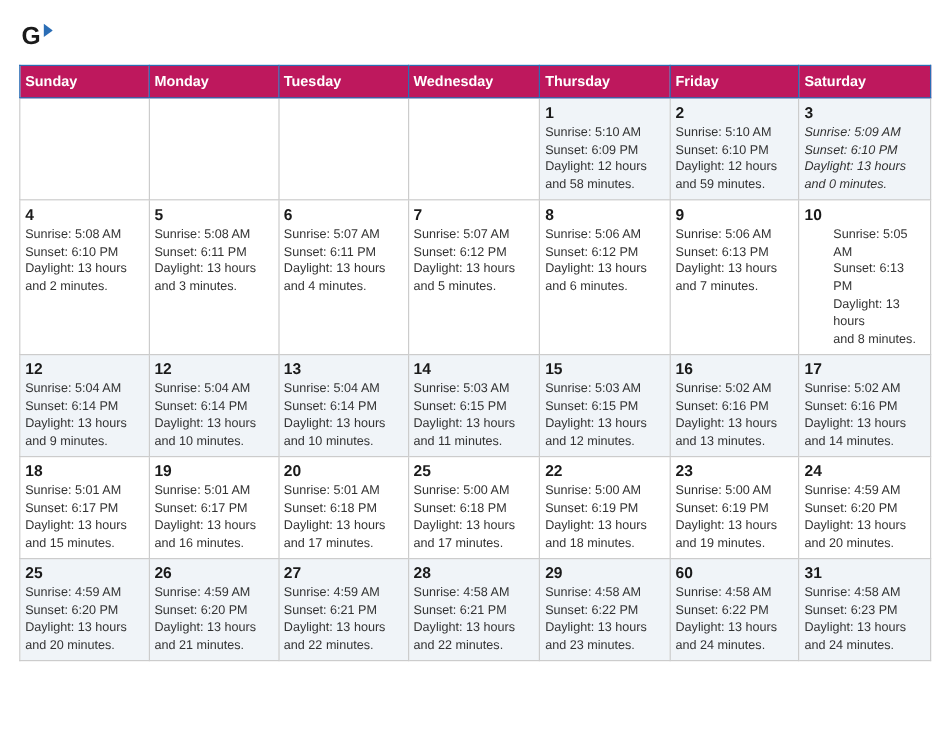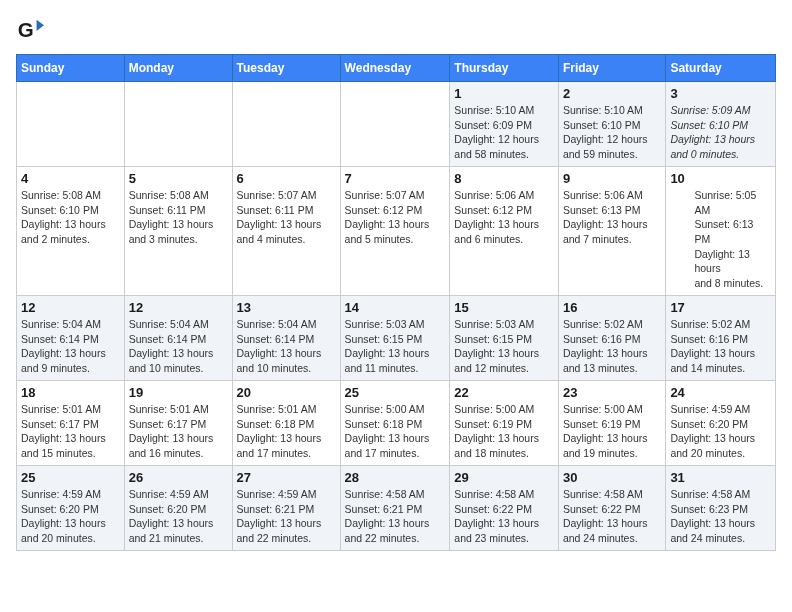--- a/index.html
+++ b/index.html
@@ -41,21 +41,21 @@
     .location {
       font-size: 15px;
       color: #333;
     }
     table {
       width: 100%;
       border-collapse: collapse;
       font-size: 11px;
     }
     thead th {
-      background-color: #3b82f6;
+      background-color: #be185d;
       color: #fff;
       padding: 6px 4px;
       text-align: left;
       font-size: 12px;
       font-weight: bold;
       border: 1px solid #2a6db5;
     }
     tbody td {
       border: 1px solid #ccc;
       vertical-align: top;
@@ -327,21 +327,21 @@
 and 22 minutes.</div>
         </td>
         <td>
           <span class="day-num">29</span>
           <div class="day-info" style="white-space: pre-line;">Sunrise: 4:58 AM
 Sunset: 6:22 PM
 Daylight: 13 hours
 and 23 minutes.</div>
         </td>
         <td>
-          <span class="day-num">30</span>
+          <span class="day-num">60</span>
           <div class="day-info" style="white-space: pre-line;">Sunrise: 4:58 AM
 Sunset: 6:22 PM
 Daylight: 13 hours
 and 24 minutes.</div>
         </td>
         <td>
           <span class="day-num">31</span>
           <div class="day-info" style="white-space: pre-line;">Sunrise: 4:58 AM
 Sunset: 6:23 PM
 Daylight: 13 hours

